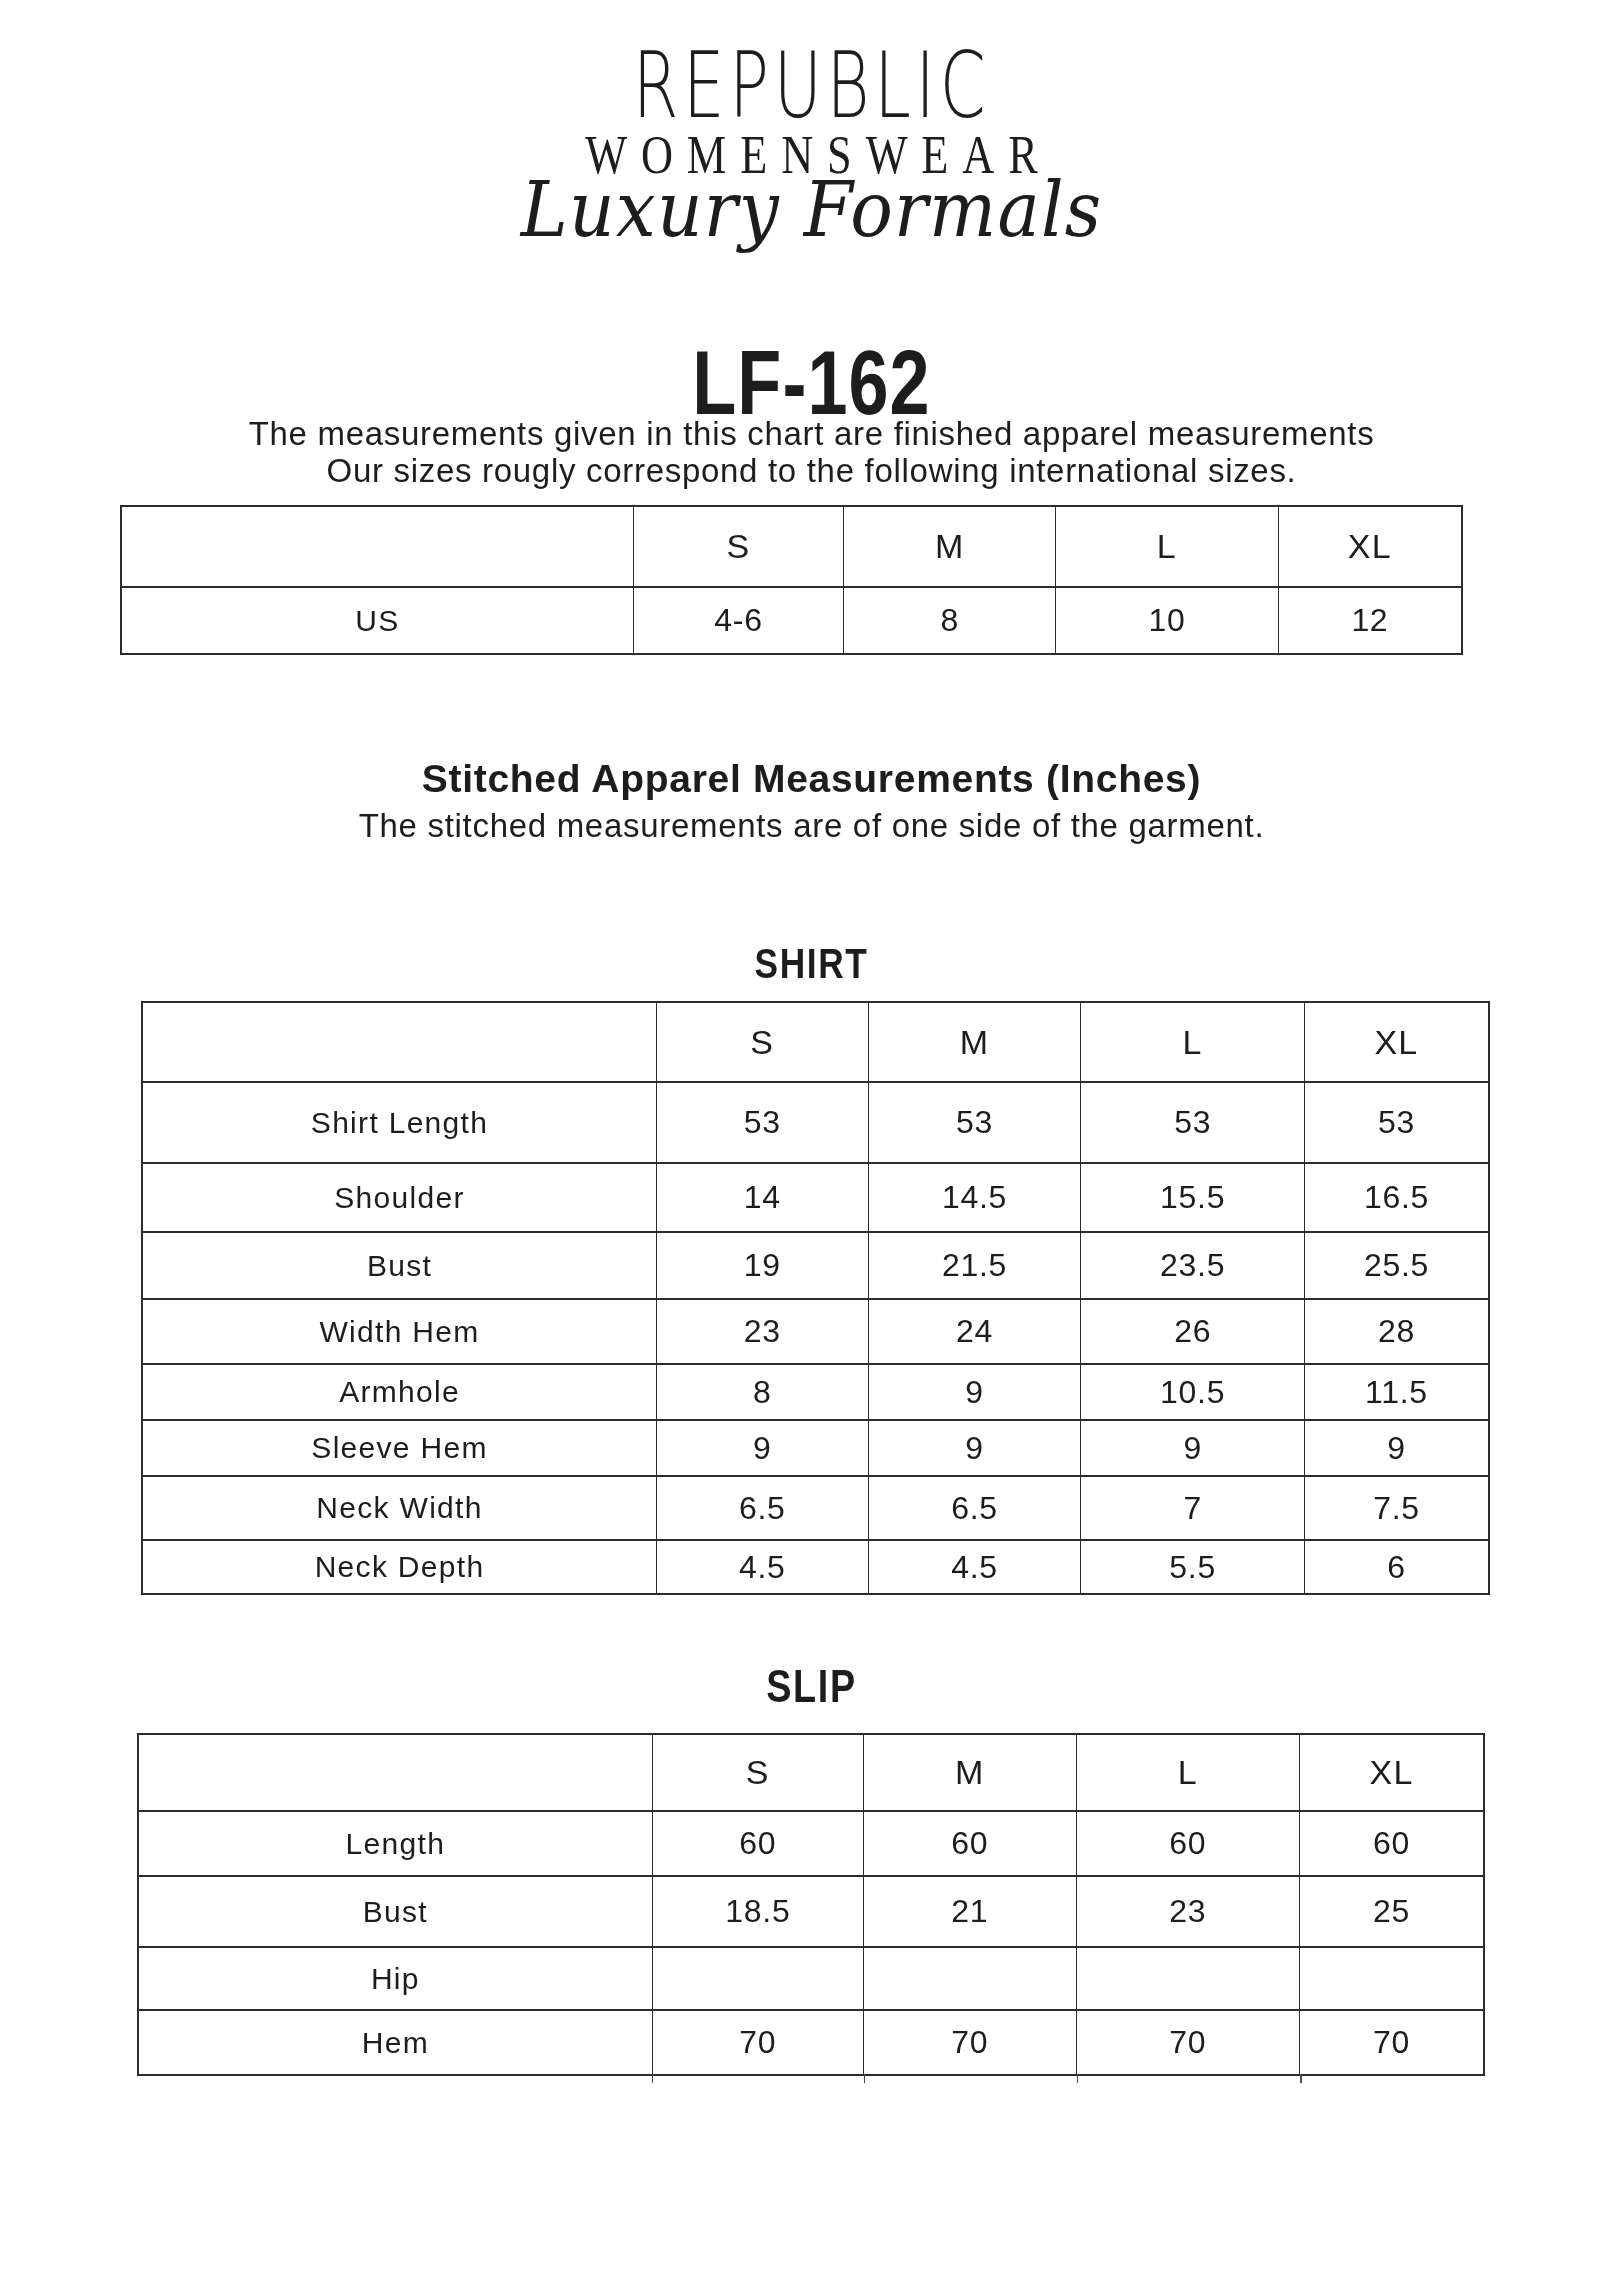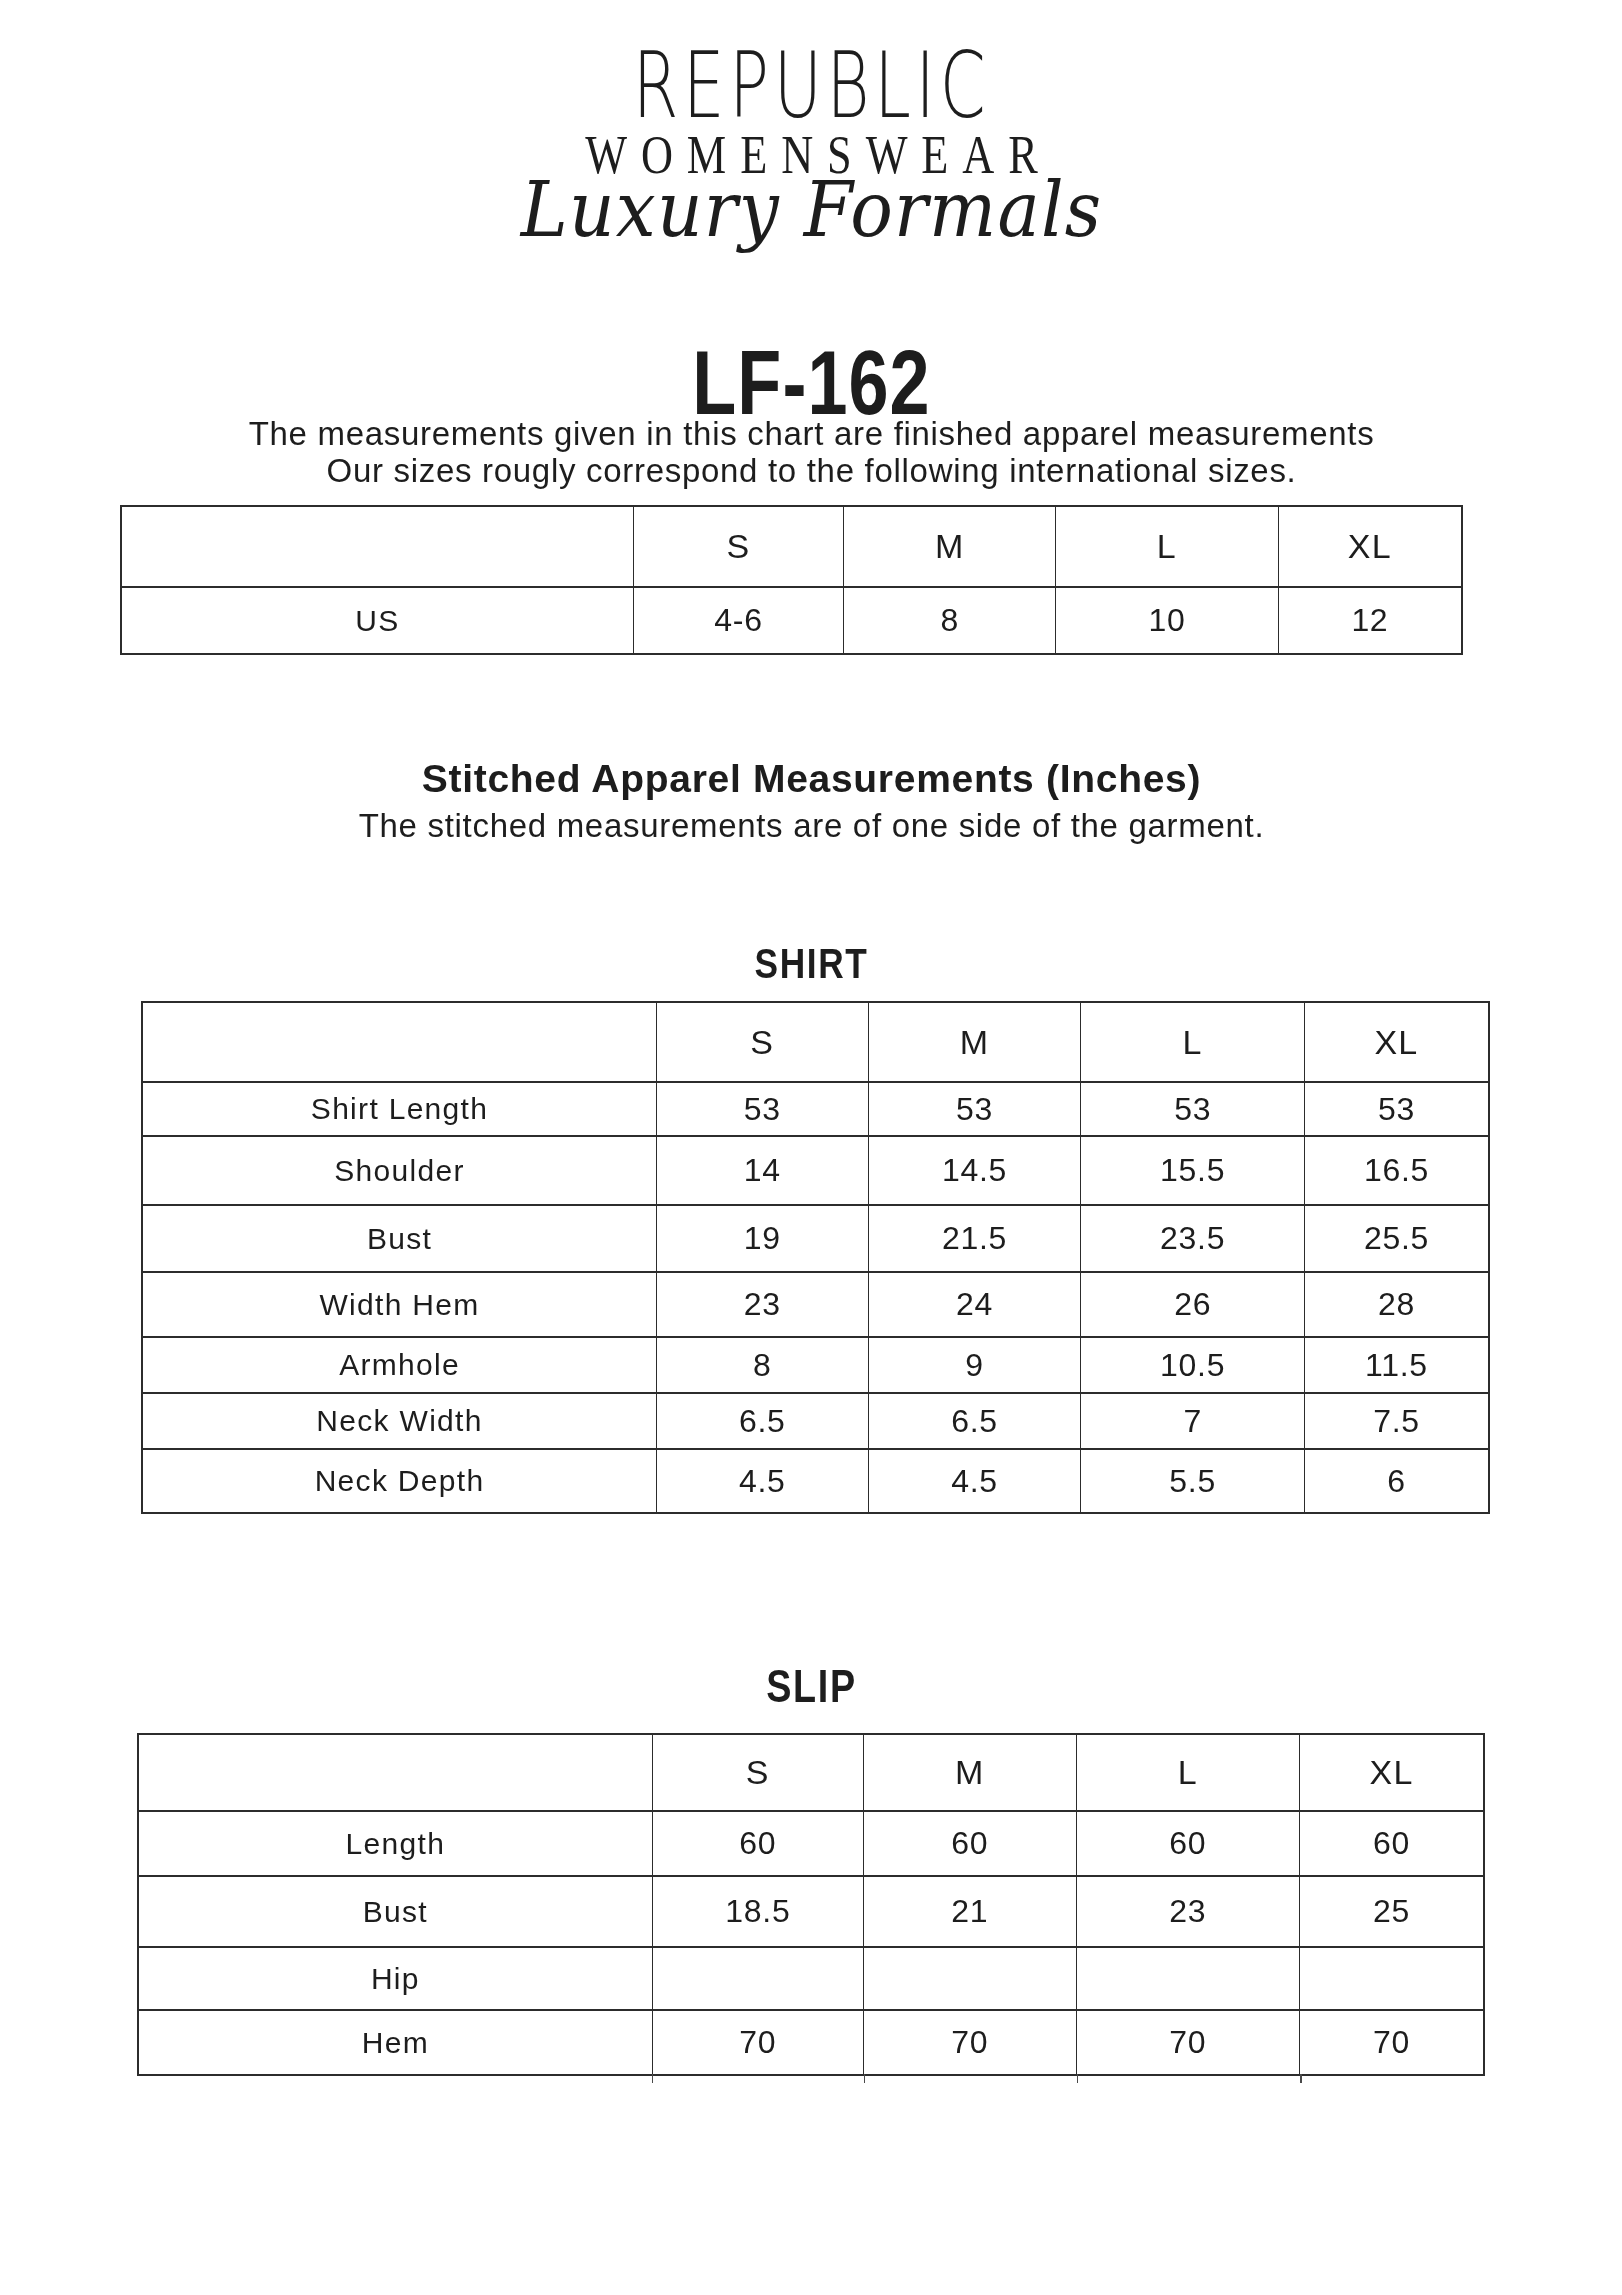--- a/index.html
+++ b/index.html
@@ -59,21 +59,21 @@
   col.col-m { width:15.8%; }
   col.col-l { width:16.6%; }
   col.col-xl { width:13.7%; }
 
   #table-intl  { top:505px;  left:120px; width:1343px; }
   #table-intl  tbody tr:nth-child(1) { height:67px; }
   #table-intl  tbody tr:nth-child(2) { height:71px; }
 
   #table-shirt { top:1001px; left:141px; width:1349px; }
   #table-shirt thead tr { height:80px; }
-  #table-shirt tbody tr:nth-child(1) { height:54px;border-radius:26px; }
+  #table-shirt tbody tr:nth-child(1) { height:81px;border-radius:26px; }
   #table-shirt tbody tr:nth-child(2) { height:69px;margin-left:48px; }
   #table-shirt tbody tr:nth-child(3) { height:67px; }
   #table-shirt tbody tr:nth-child(4) { height:65px; }
   #table-shirt tbody tr:nth-child(5) { height:56px; }
   #table-shirt tbody tr:nth-child(6) { height:56px;margin-left:6px; }
   #table-shirt tbody tr:nth-child(7) { height:64px; }
   #table-shirt tbody tr:nth-child(8) { height:54px; }
   #table-shirt tbody tr:nth-child(9) { height:50px; }
 
   #table-slip  { top:1733px; left:137px; width:1348px; }
@@ -183,20 +183,27 @@
           <td>28</td>
         </tr>
         <tr>
           <th class="row-label">Armhole</th>
           <td>8</td>
           <td>9</td>
           <td>10.5</td>
           <td>11.5</td>
         </tr>
         <tr>
+          <th class="row-label">Sleeve Hem</th>
+          <td>9</td>
+          <td>9</td>
+          <td>9</td>
+          <td>9</td>
+        </tr>
+        <tr>
           <th class="row-label">Neck Width</th>
           <td>6.5</td>
           <td>6.5</td>
           <td>7</td>
           <td>7.5</td>
         </tr>
         <tr>
           <th class="row-label">Neck Depth</th>
           <td>4.5</td>
           <td>4.5</td>

